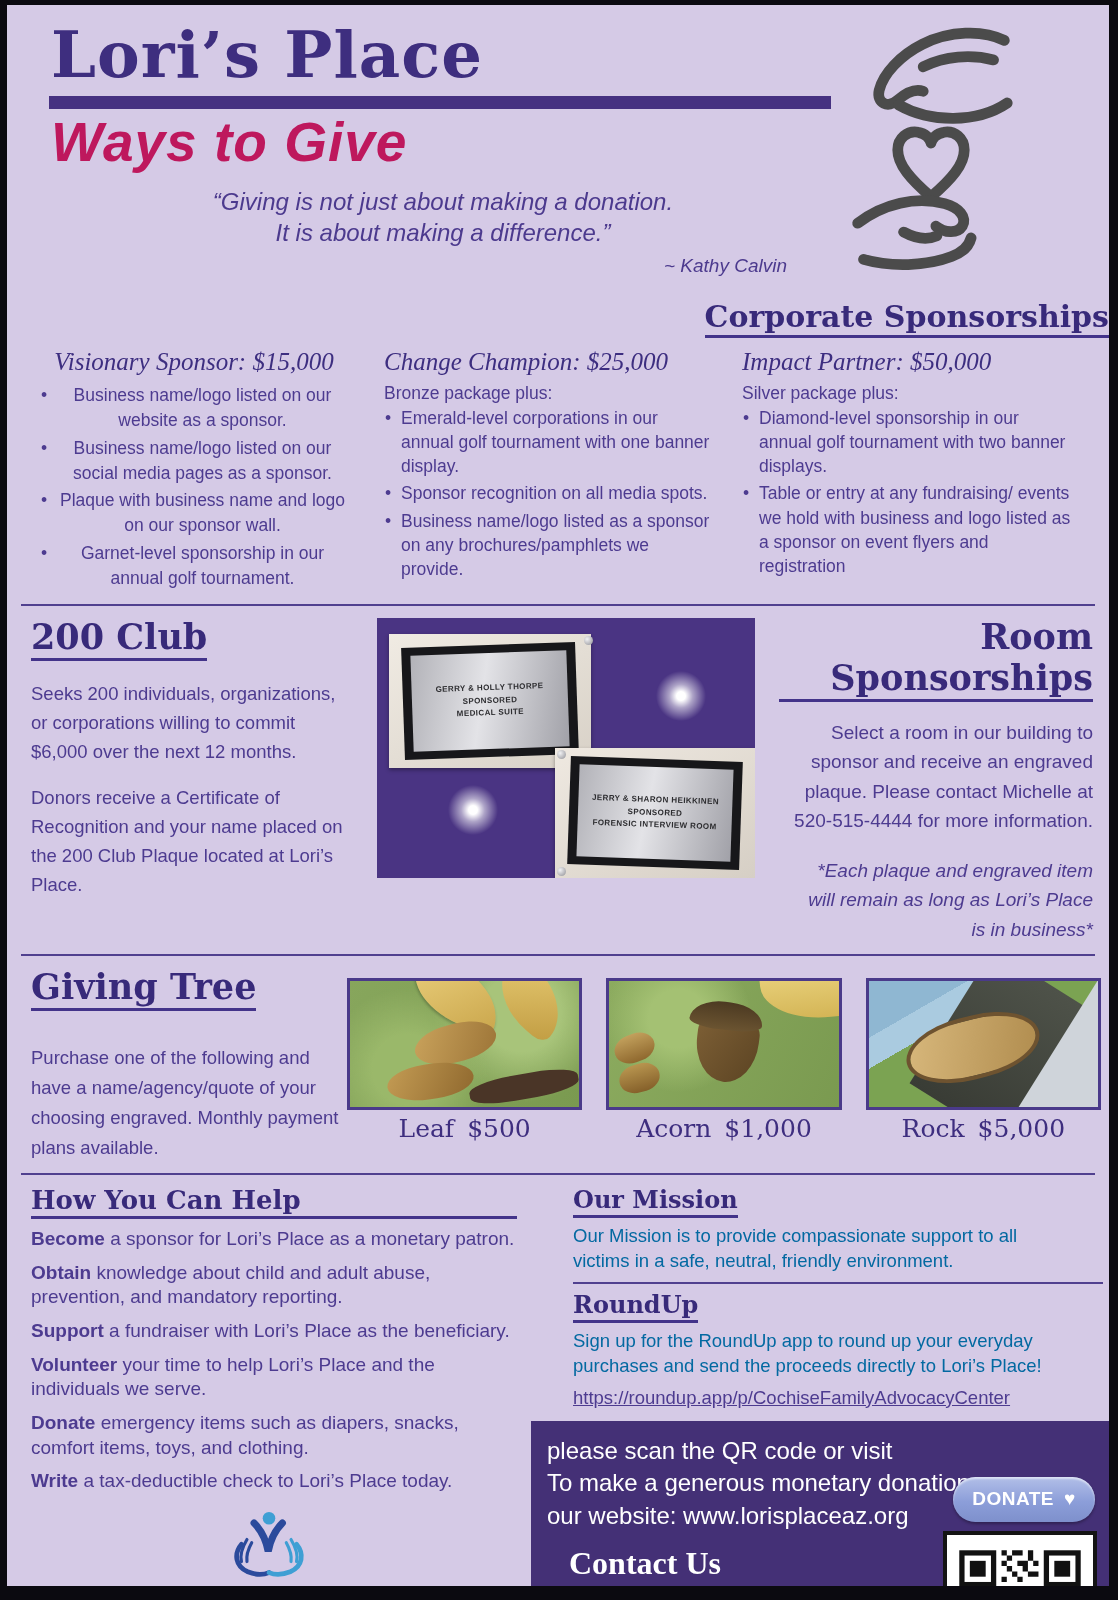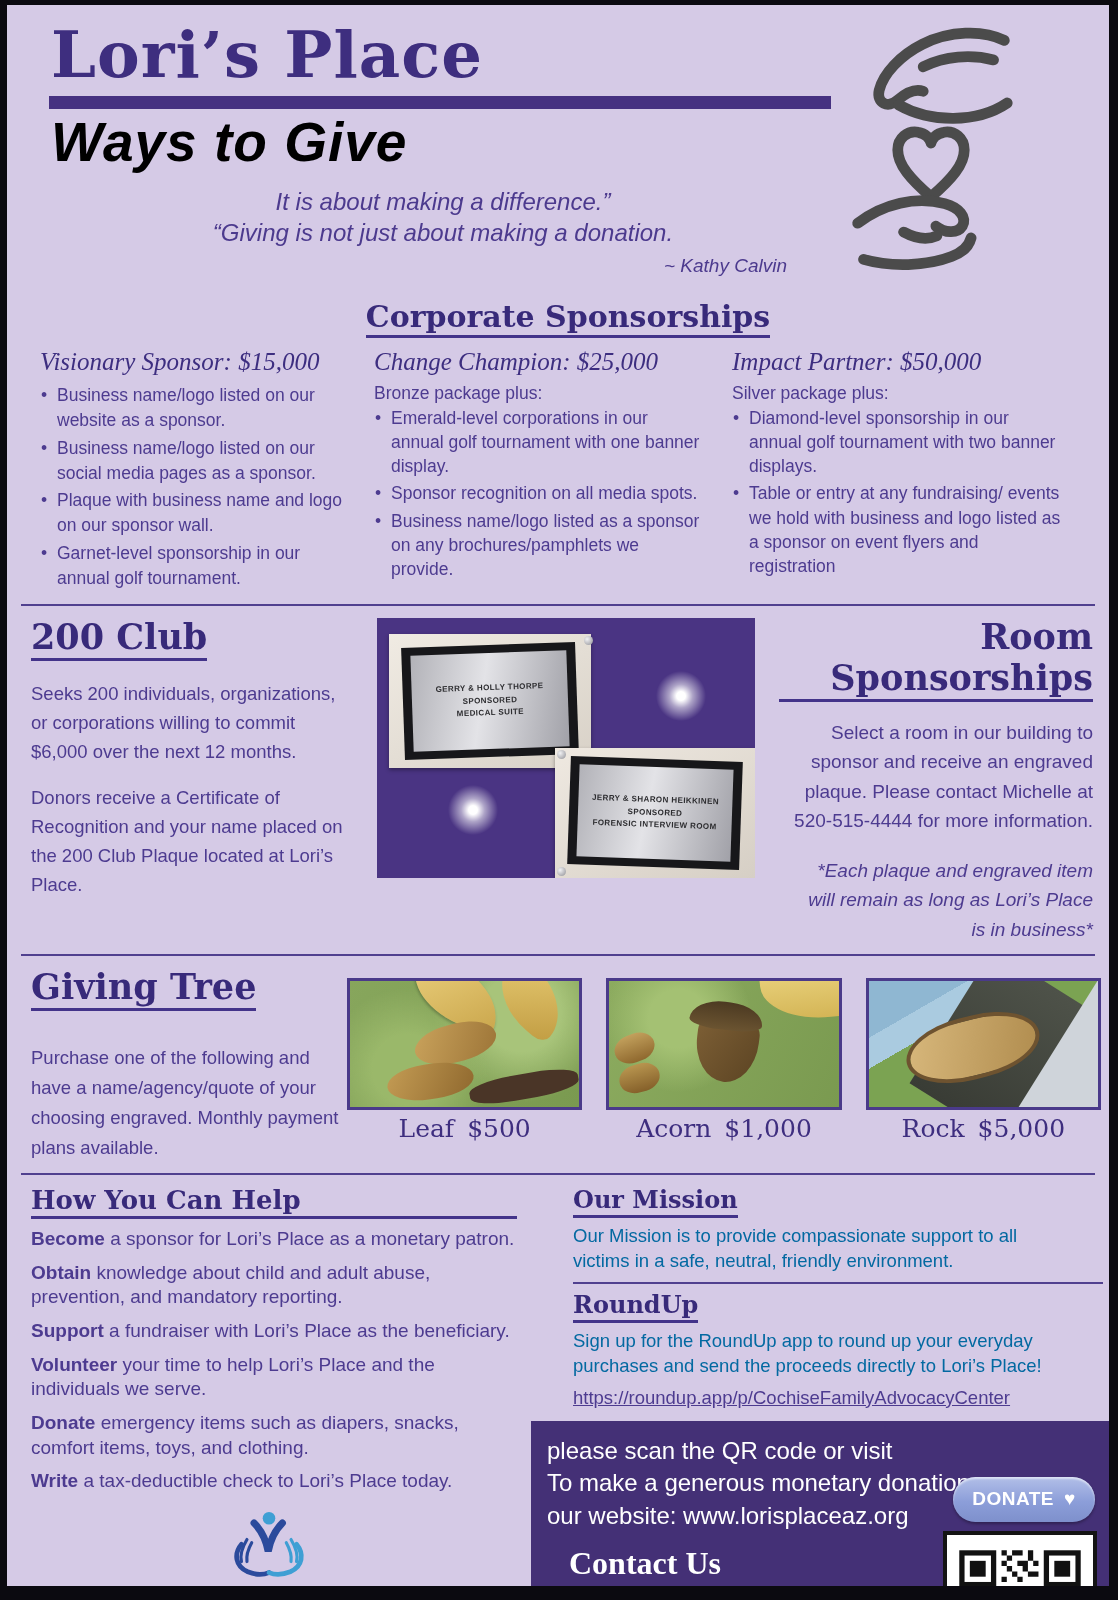--- a/index.html
+++ b/index.html
@@ -3,31 +3,31 @@
 <meta charset="utf-8">
 <style>
   html,body{margin:0;padding:0;background:#000;}
   .page{position:relative;width:1118px;height:1600px;background:#0b0a10;font-family:"Liberation Sans",sans-serif;}
   .sheet{position:absolute;left:7px;top:5px;right:9px;bottom:14px;background:#d5cae6;overflow:hidden;display:flex;flex-direction:column;}
 
   
   .header{position:relative;flex:none;height:280px;padding:16px 0 0 44px;}
   .title{font-family:"DejaVu Serif",serif;font-weight:bold;font-size:64px;color:#3e2e7f;letter-spacing:1px;line-height:1.05;}
   .title-rule{width:782px;height:13px;background:#463181;margin:8px 0 6px -2px;}
-  .subtitle{font-style:italic;font-weight:bold;font-size:55px;color:#000000;letter-spacing:1px;line-height:1.0;}
+  .subtitle{font-style:italic;font-weight:bold;font-size:55px;color:#be185d;letter-spacing:1px;line-height:1.0;}
   .quote{width:560px;margin:16px 0 0 112px;text-align:center;font-style:italic;font-size:24px;color:#4c3a8e;line-height:1.3;}
   .attribution{width:736px;text-align:right;font-style:italic;font-size:19px;color:#4c3a8e;margin-top:6px;}
   .hands-icon{position:absolute;right:94px;top:10px;width:168px;height:262px;}
 
   
-  .corp-head-wrap{text-align:center;flex:none;margin-top:-2px;padding-left:20px;}
+  .corp-head-wrap{text-align:right;flex:none;margin-top:-2px;padding-left:20px;}
   .u-head{display:inline-block;font-family:"DejaVu Serif",serif;font-weight:bold;color:#382a7a;border-bottom:3px solid #43338a;padding-bottom:1px;}
   .corp-head{font-size:30px;}
   .corp-cols{display:flex;flex:none;padding:10px 20px 0 33px;height:246px;}
-  .tier1{width:308px;margin-right:26px;}
+  .tier1{width:308px;margin-right:36px;text-align:center;}
   .tier2{width:330px;margin-right:28px;}
   .tier3{width:332px;}
   .tier-name{font-family:"Liberation Serif",serif;font-style:italic;font-size:25px;color:#3d2e80;margin-bottom:7px;}
   .tier-intro{font-size:17.5px;color:#4d3b90;margin:0 0 2px 0;}
   .blist{list-style:none;margin:0;padding:0;font-size:17.5px;color:#4d3b90;line-height:1.38;}
   .blist li{position:relative;padding-left:17px;margin-bottom:3px;}
   .blist li::before{content:"\2022";position:absolute;left:1px;}
   .tier1 .blist{line-height:1.42;}
 
   .divider{flex:none;border-top:2px solid #50408f;margin:10px 14px 8px 14px;}
@@ -110,22 +110,22 @@
 <body>
 
 <div class="page">
   <div class="sheet">
 
     <div class="header">
       <div class="title">Lori’s Place</div>
       <div class="title-rule"></div>
       <div class="subtitle">Ways to Give</div>
       <div class="quote">
+        <div>“Giving is not just about making a donation.</div>
         <div>It is about making a difference.”</div>
-        <div>“Giving is not just about making a donation.</div>
       </div>
       <div class="attribution">~ Kathy Calvin</div>
       <svg class="hands-icon" viewBox="0 0 170 268">
         <g fill="none" stroke="#4b4b4b" stroke-width="11" stroke-linecap="round" stroke-linejoin="round">
           <path d="M160 26 C138 15 104 16 76 30 C54 41 36 60 32 77 C29 90 41 96 51 87 C59 80 68 75 77 78"></path>
           <path d="M77 53 C99 42 126 40 149 46"></path>
           <path d="M52 92 C84 110 132 111 163 90"></path>
           <path d="M85 186 C64 168 51 153 51 138 C51 126 61 118 72 120 C79 121 84 126 85 131 C86 126 91 121 98 120 C109 118 119 126 119 138 C119 153 106 168 85 186 Z"></path>
           <path d="M10 213 C36 193 70 185 99 193 C114 197 122 207 117 216 C112 224 99 223 90 216"></path>
           <path d="M57 222 C70 229 82 230 91 226"></path>

